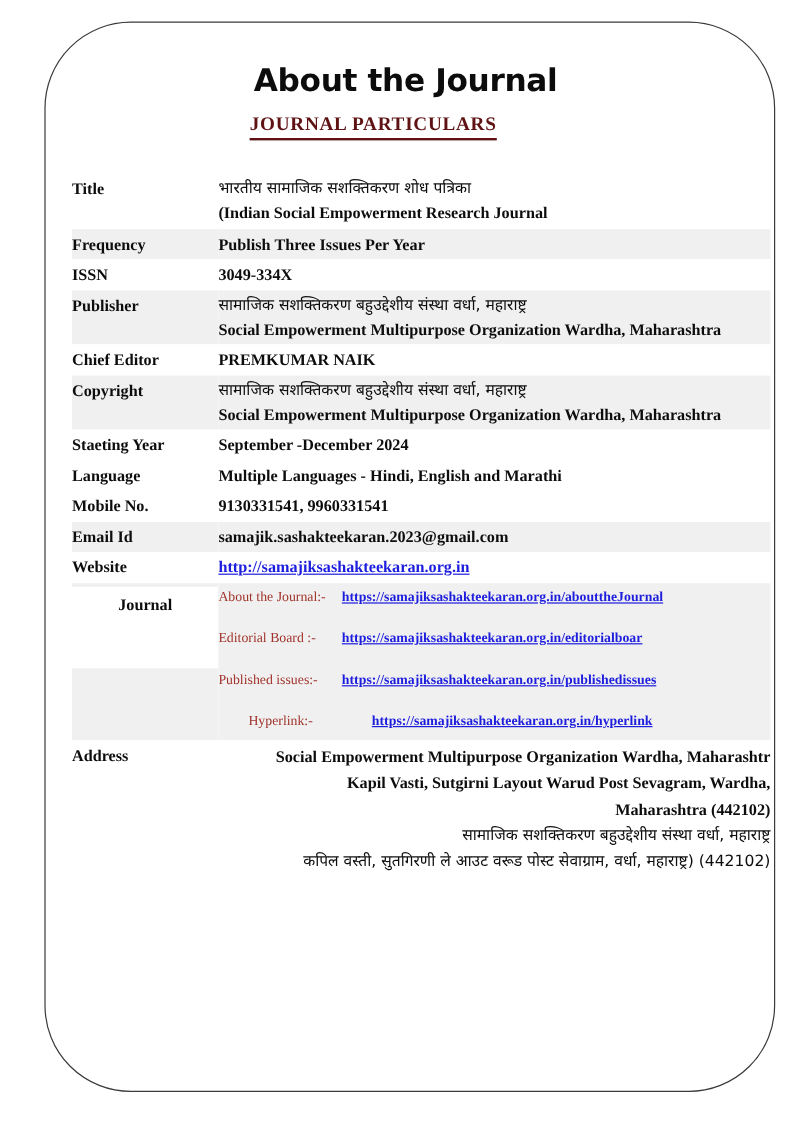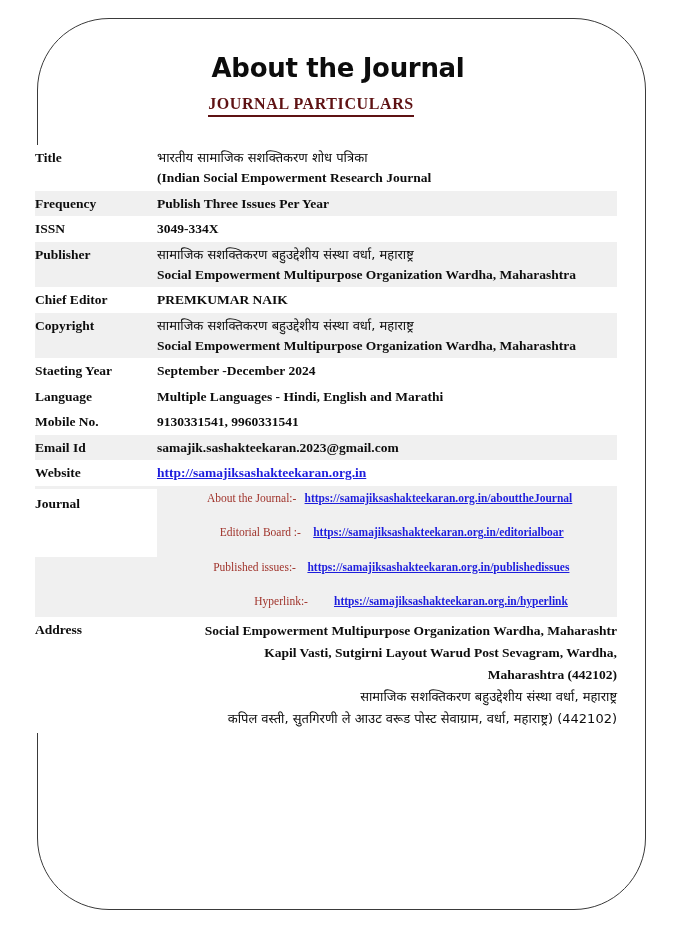--- a/index.html
+++ b/index.html
@@ -55,21 +55,21 @@
     font-size: 16px;
     letter-spacing: 0.6px;
     color: #5e1213;
     border-bottom: 2px solid #5e1213;
     padding-bottom: 2px;
   }
 
   
   #particulars-table {
     position: absolute;
-    left: 35px;
+    left: 60px;
     top: 145px;
     width: 582px;
     border-collapse: collapse;
     table-layout: fixed;
   }
   #particulars-table td {
     vertical-align: top;
     padding: 0;
     font-size: 13.5px;
     line-height: 19.5px;
@@ -106,35 +106,35 @@
   }
   .web-link {
     font-size: 13.5px;
   }
 
   
   td.journal-lbl {
     font-weight: bold;
     color: #9a2b2b;
     font-size: 13.5px;
+    text-align: center;
   }
   .journal-lbl-inner {
     background: #ffffff;
     display: block;
     height: 68px;
     padding-top: 5px;
     box-sizing: border-box;
   }
   .jlinks { padding-top: 4px; }
   .jrow {
     display: block;
     margin-bottom: 15px;
     white-space: nowrap;
     font-size: 11.5px;
-    text-align: center;
   }
   .jrow:last-child { margin-bottom: 2px; margin-left: 25px; }
   .jlabel {
     color: #a0342c;
     font-weight: normal;
     display: inline-block;
   }
   .jurl {
     color: #1d1ddd;
     text-decoration: underline;

